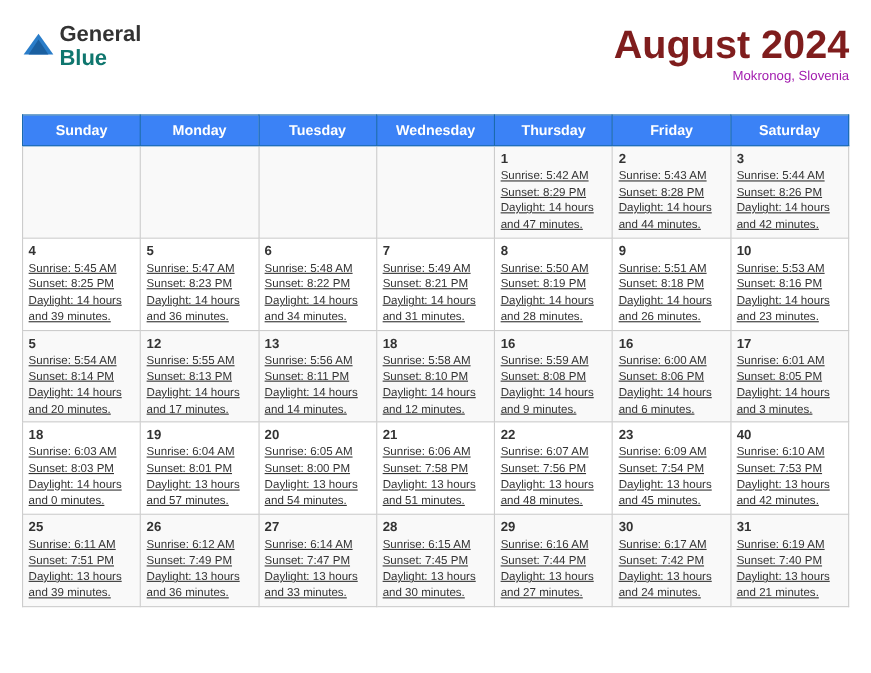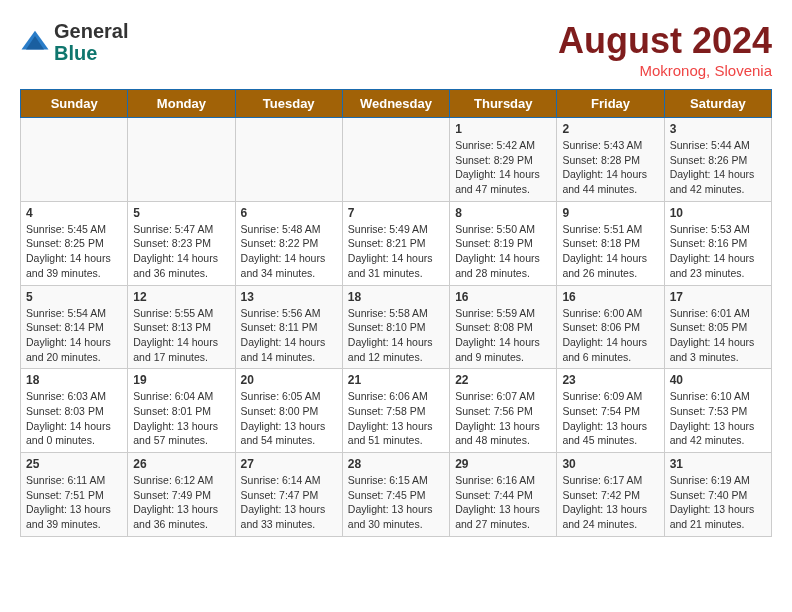--- a/index.html
+++ b/index.html
@@ -7,21 +7,21 @@
       font-family: Arial, sans-serif;
       background: #fff;
       width: 792px;
       min-height: 612px;
       padding: 20px;
     }
     .header {
       display: flex;
       justify-content: space-between;
       align-items: flex-start;
-      margin-bottom: 10px;
+      margin-bottom: 28px;
       gap: 26px;
     }
     .logo {
       display: flex;
       align-items: center;
     }
     .logo-text {
       display: flex;
       flex-direction: column;
       line-height: 1.1;
@@ -43,30 +43,30 @@
     }
     .title-block {
       text-align: right;
     }
     .month-year {
       font-size: 36px;
       font-weight: bold;
       color: #7f1d1d;
     }
     .location {
-      font-size: 15px;
-      color: #ef4444;
+      font-size: 12px;
+      color: #a21caf;
     }
     table {
       width: 100%;
       border-collapse: collapse;
       table-layout: fixed;
     }
     thead th {
-      background-color: #a16207;
+      background-color: #3b82f6;
       color: #fff;
       text-align: center;
       padding: 6px 4px;
       font-size: 13px;
       border: 1px solid #1a6aad;
     }
     tbody td {
       border: 1px solid #ccc;
       vertical-align: top;
       padding: 4px 5px;
@@ -83,20 +83,21 @@
     .day-num {
       font-weight: bold;
       font-size: 12px;
       display: block;
       margin-bottom: 2px;
     }
     .day-info {
       font-size: 10.5px;
       line-height: 1.4;
       color: #333;
+      text-decoration: underline;
     }
     .empty-cell {
       background-color: #f9f9f9;
     }
   </style>
 </head>
 <body>
 
 <div class="header">
   <div class="logo">

